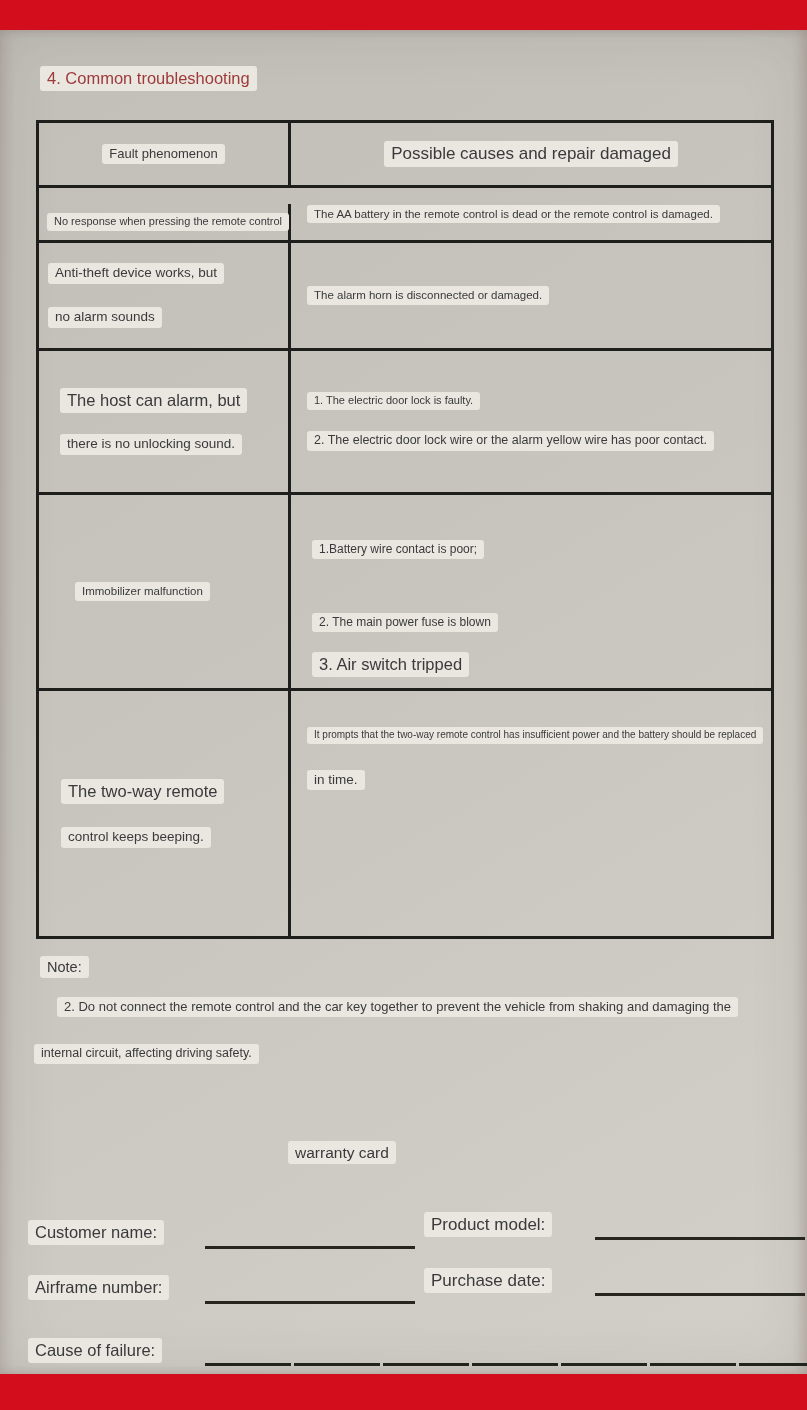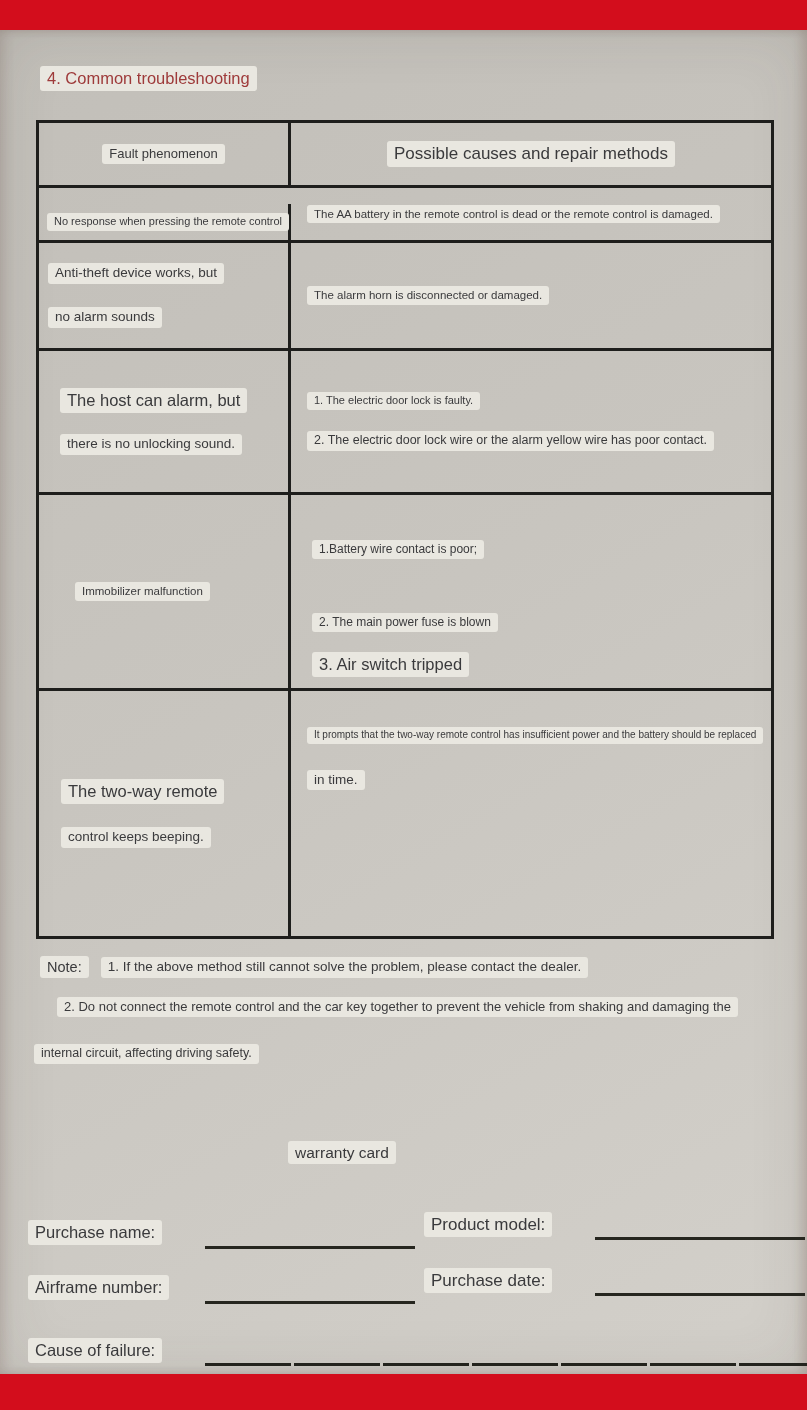--- a/index.html
+++ b/index.html
@@ -86,21 +86,21 @@
 <div class="paper"></div>
 
 <span class="hl abs page-title">4. Common troubleshooting</span>
 
 <div class="tbl">
 
   <div class="cell cl hdr">
     <span class="hl t13">Fault phenomenon</span>
   </div>
   <div class="cell hdr">
-    <span class="hl t17">Possible causes and repair methods</span>
+    <span class="hl t17">Possible causes and repair damaged</span>
   </div>
 
   <div class="cell cl r1l">
     <span class="hl t11">No response when pressing the remote control</span>
   </div>
   <div class="cell r1r">
     <span class="hl t115">The AA battery in the remote control is dead or the remote control is damaged.</span>
   </div>
 
   <div class="cell cl r2l">
@@ -134,32 +134,31 @@
     <span class="hl t135 indent">control keeps beeping.</span>
   </div>
   <div class="cell r5r last">
     <span class="hl t10">It prompts that the two-way remote control has insufficient power and the battery should be replaced</span>
     <span class="hl t135">in time.</span>
   </div>
 </div>
 
 <div class="abs note-row">
   <span class="hl t145">Note:</span>
-  <span class="hl t135">1. If the above method still cannot solve the problem, please contact the dealer.</span>
 </div>
 <div class="abs note-l2">
   <span class="hl t13">2. Do not connect the remote control and the car key together to prevent the vehicle from shaking and damaging the</span>
 </div>
 <div class="abs note-l3">
   <span class="hl t125">internal circuit, affecting driving safety.</span>
 </div>
 
 <span class="hl abs warranty-title t155">warranty card</span>
 
-<span class="hl abs t165" style="left:28px;top:1220px;">Purchase name:</span>
+<span class="hl abs t165" style="left:28px;top:1220px;">Customer name:</span>
 <div class="uline" style="left:205px;top:1246px;width:210px;"></div>
 
 <span class="hl abs t17" style="left:424px;top:1212px;">Product model:</span>
 <div class="uline" style="left:595px;top:1237px;width:210px;"></div>
 
 <span class="hl abs t165" style="left:28px;top:1275px;">Airframe number:</span>
 <div class="uline" style="left:205px;top:1301px;width:210px;"></div>
 
 <span class="hl abs t17" style="left:424px;top:1268px;">Purchase date:</span>
 <div class="uline" style="left:595px;top:1293px;width:210px;"></div>

